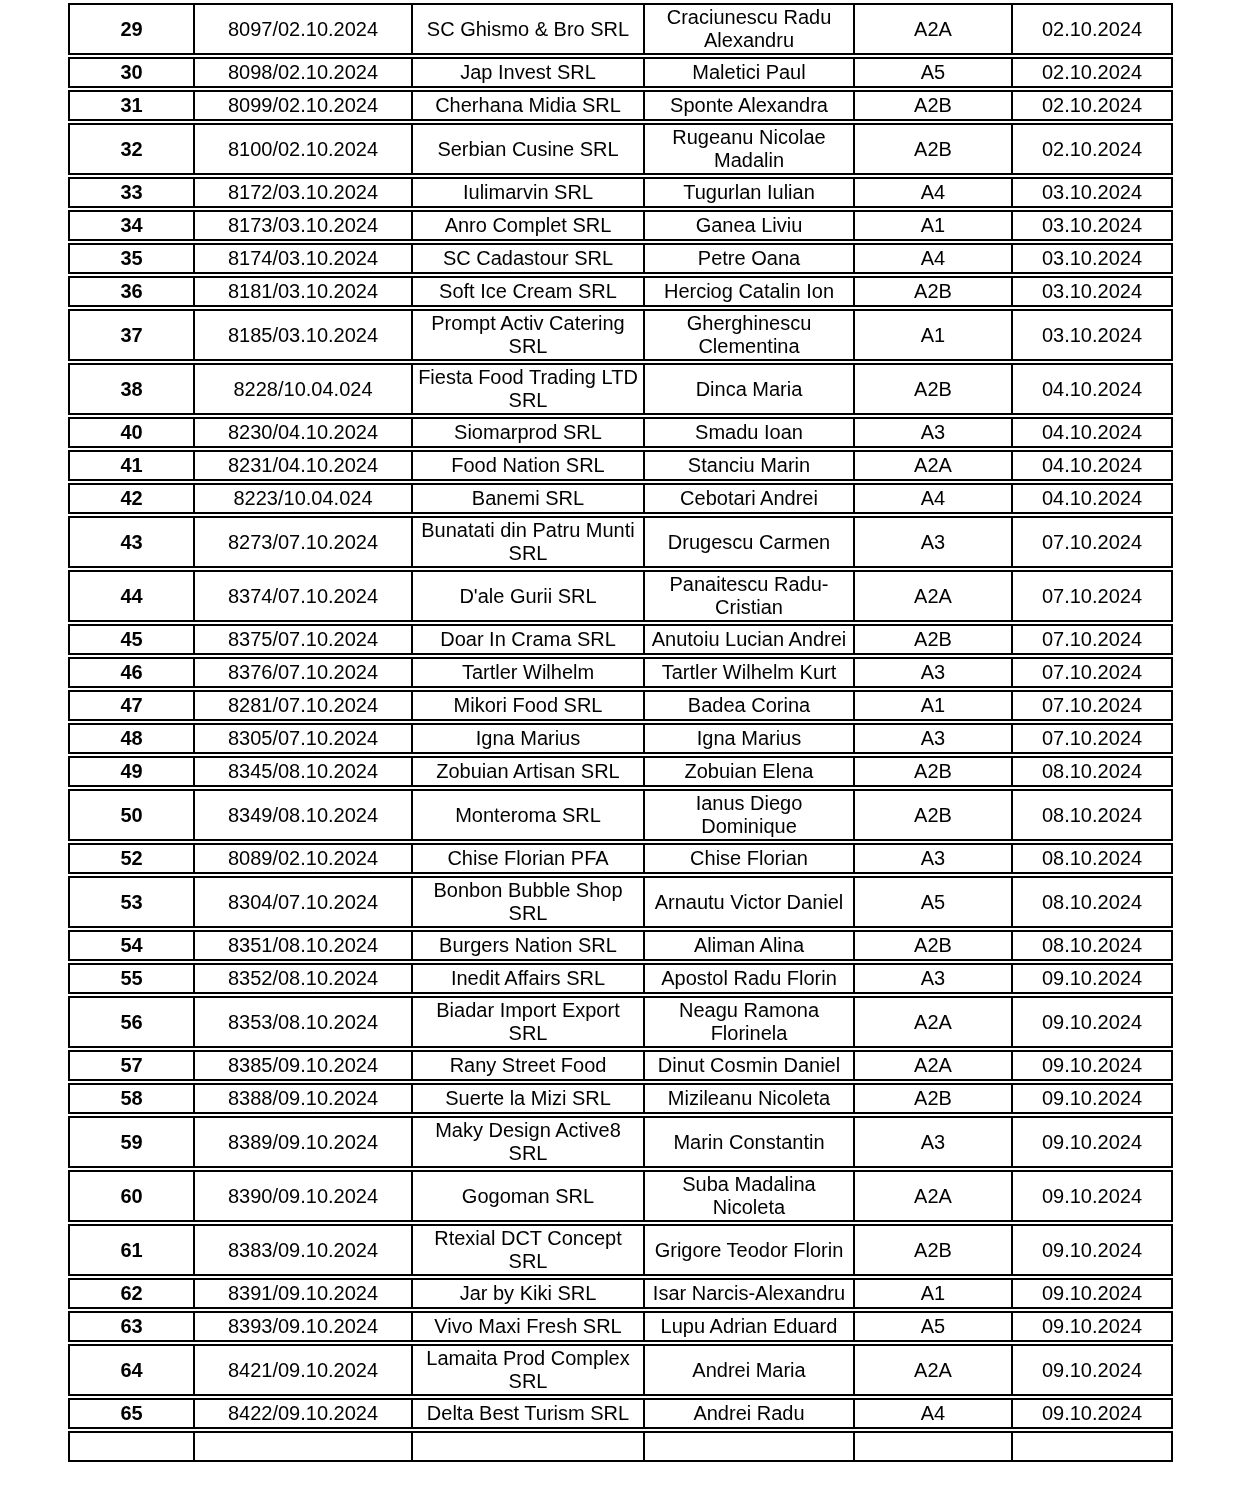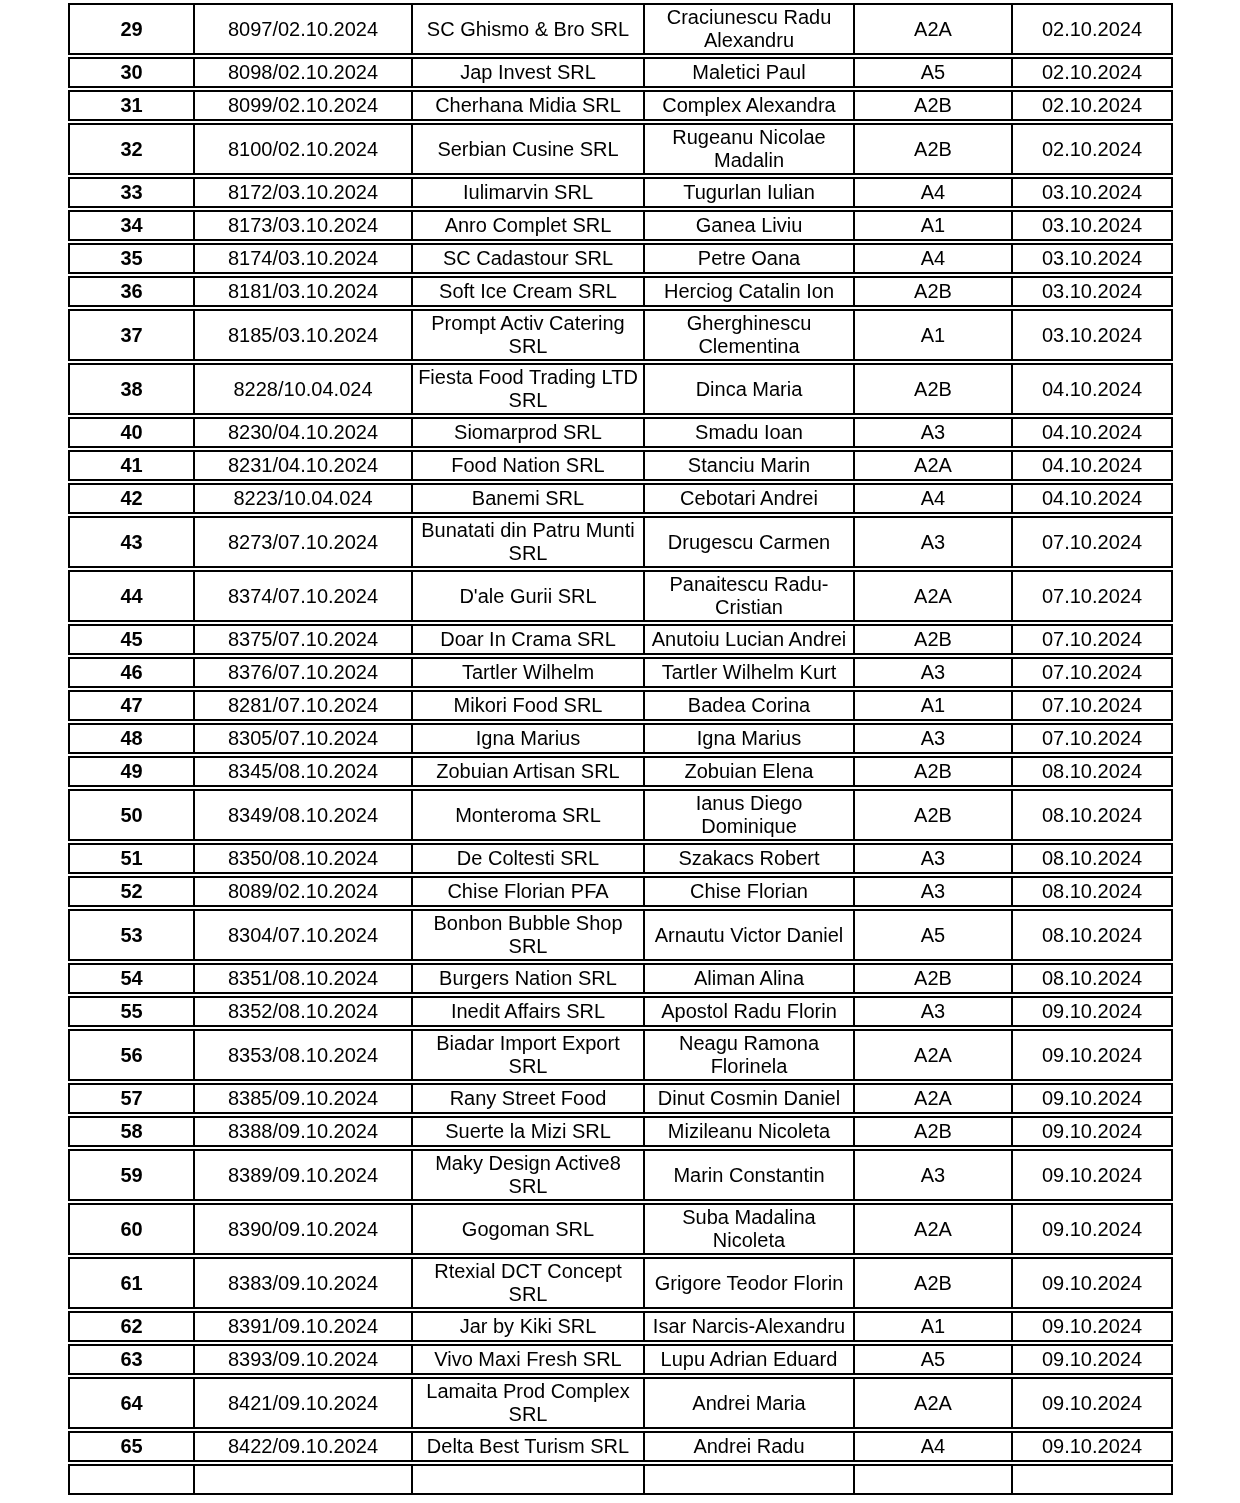--- a/index.html
+++ b/index.html
@@ -81,21 +81,21 @@
           <td>8098/02.10.2024</td>
           <td>Jap Invest SRL</td>
           <td>Maletici Paul</td>
           <td>A5</td>
           <td>02.10.2024</td>
         </tr>
         <tr>
           <td>31</td>
           <td>8099/02.10.2024</td>
           <td>Cherhana Midia SRL</td>
-          <td>Complex Alexandra</td>
+          <td>Sponte Alexandra</td>
           <td>A2B</td>
           <td>02.10.2024</td>
         </tr>
         <tr>
           <td>32</td>
           <td>8100/02.10.2024</td>
           <td>Serbian Cusine SRL</td>
           <td>Rugeanu Nicolae Madalin</td>
           <td>A2B</td>
           <td>02.10.2024</td>
@@ -230,28 +230,20 @@
         </tr>
         <tr>
           <td>50</td>
           <td>8349/08.10.2024</td>
           <td>Monteroma SRL</td>
           <td>Ianus Diego Dominique</td>
           <td>A2B</td>
           <td>08.10.2024</td>
         </tr>
         <tr>
-          <td>51</td>
-          <td>8350/08.10.2024</td>
-          <td>De Coltesti SRL</td>
-          <td>Szakacs Robert</td>
-          <td>A3</td>
-          <td>08.10.2024</td>
-        </tr>
-        <tr>
           <td>52</td>
           <td>8089/02.10.2024</td>
           <td>Chise Florian PFA</td>
           <td>Chise Florian</td>
           <td>A3</td>
           <td>08.10.2024</td>
         </tr>
         <tr>
           <td>53</td>
           <td>8304/07.10.2024</td>

